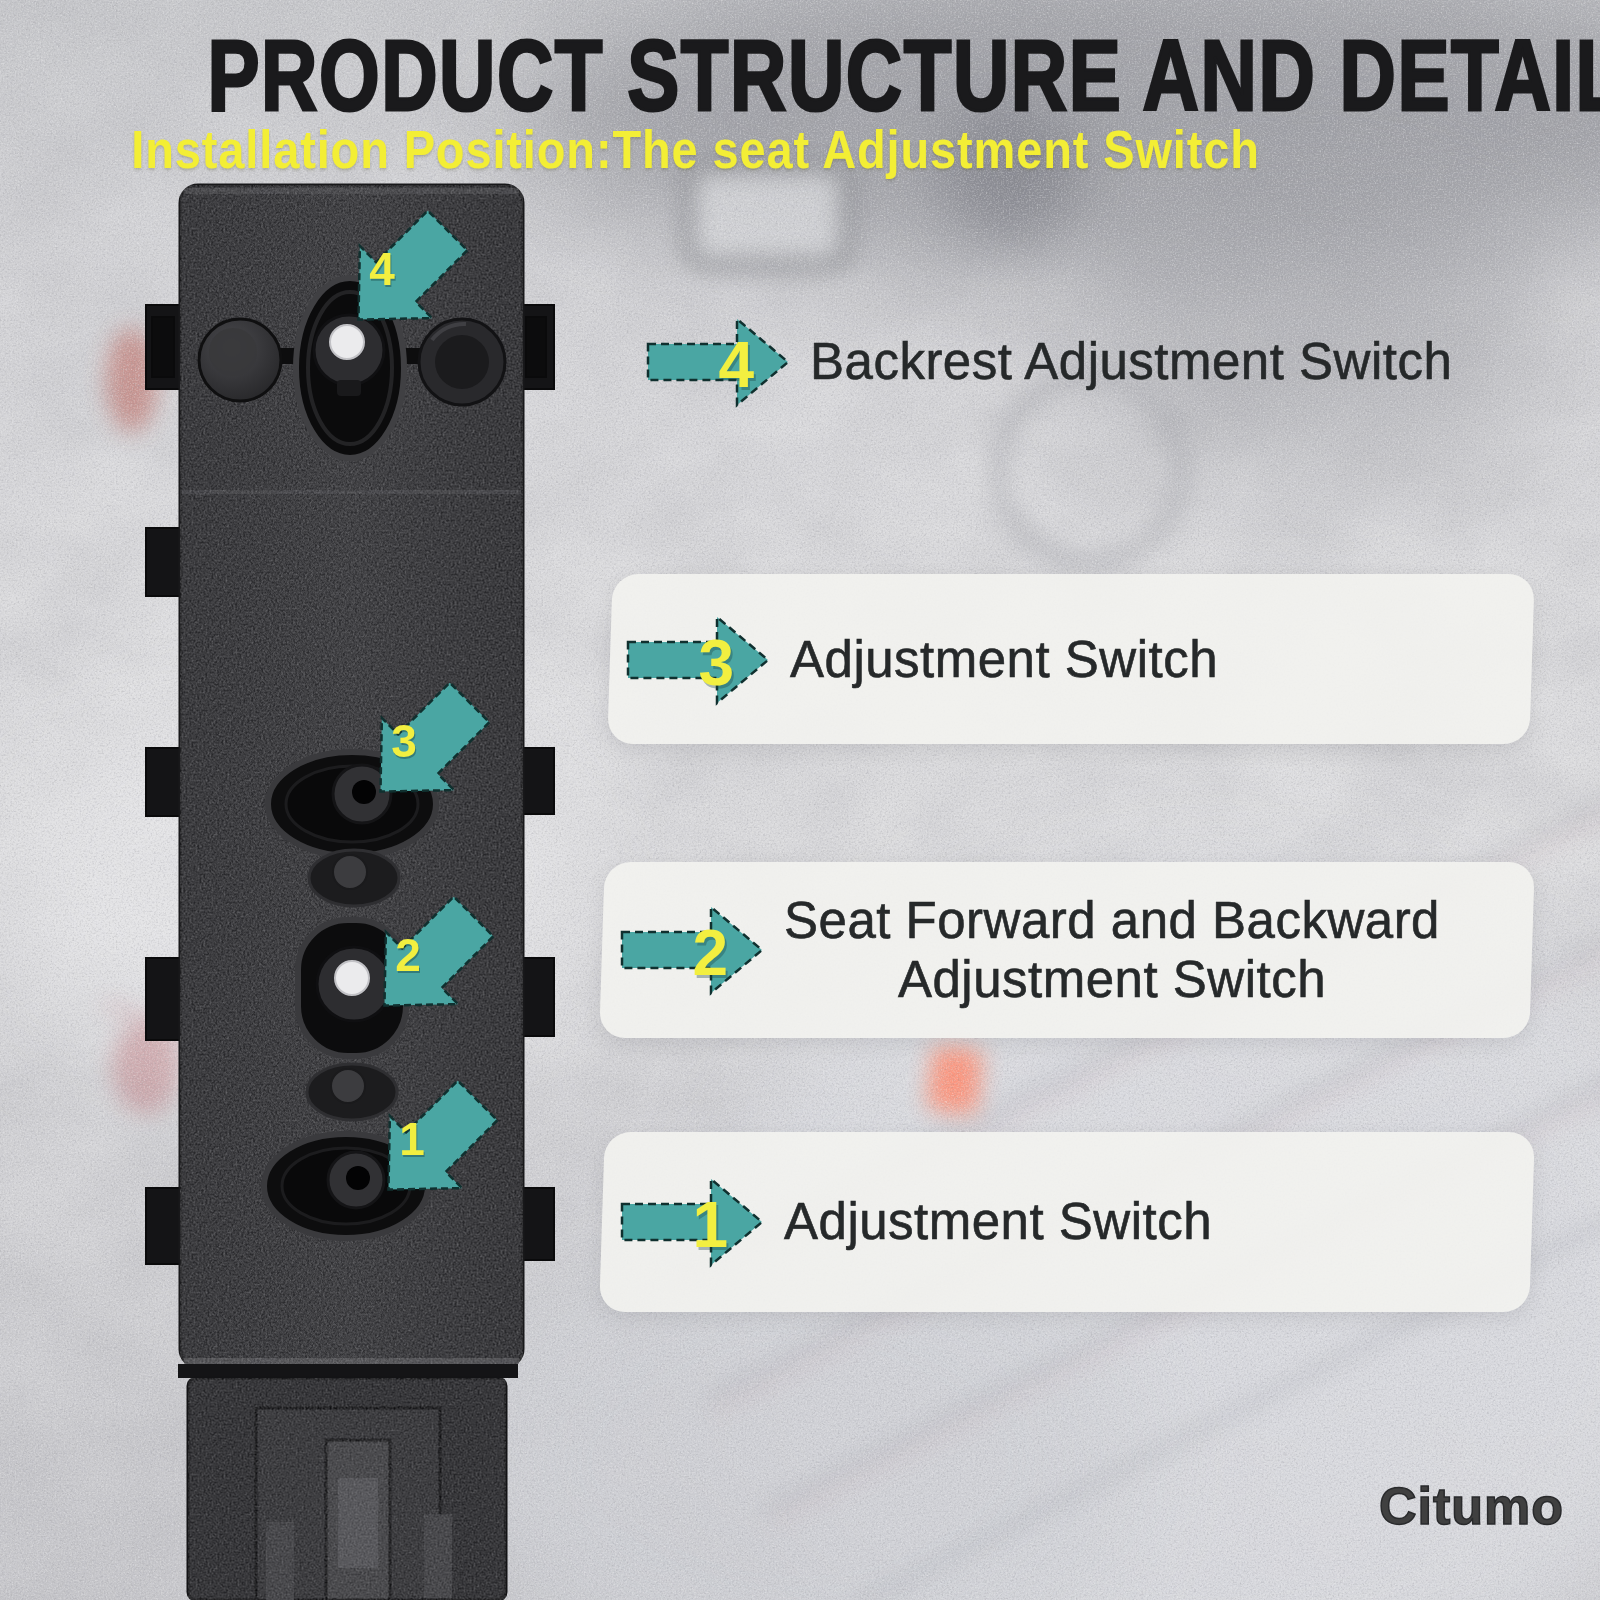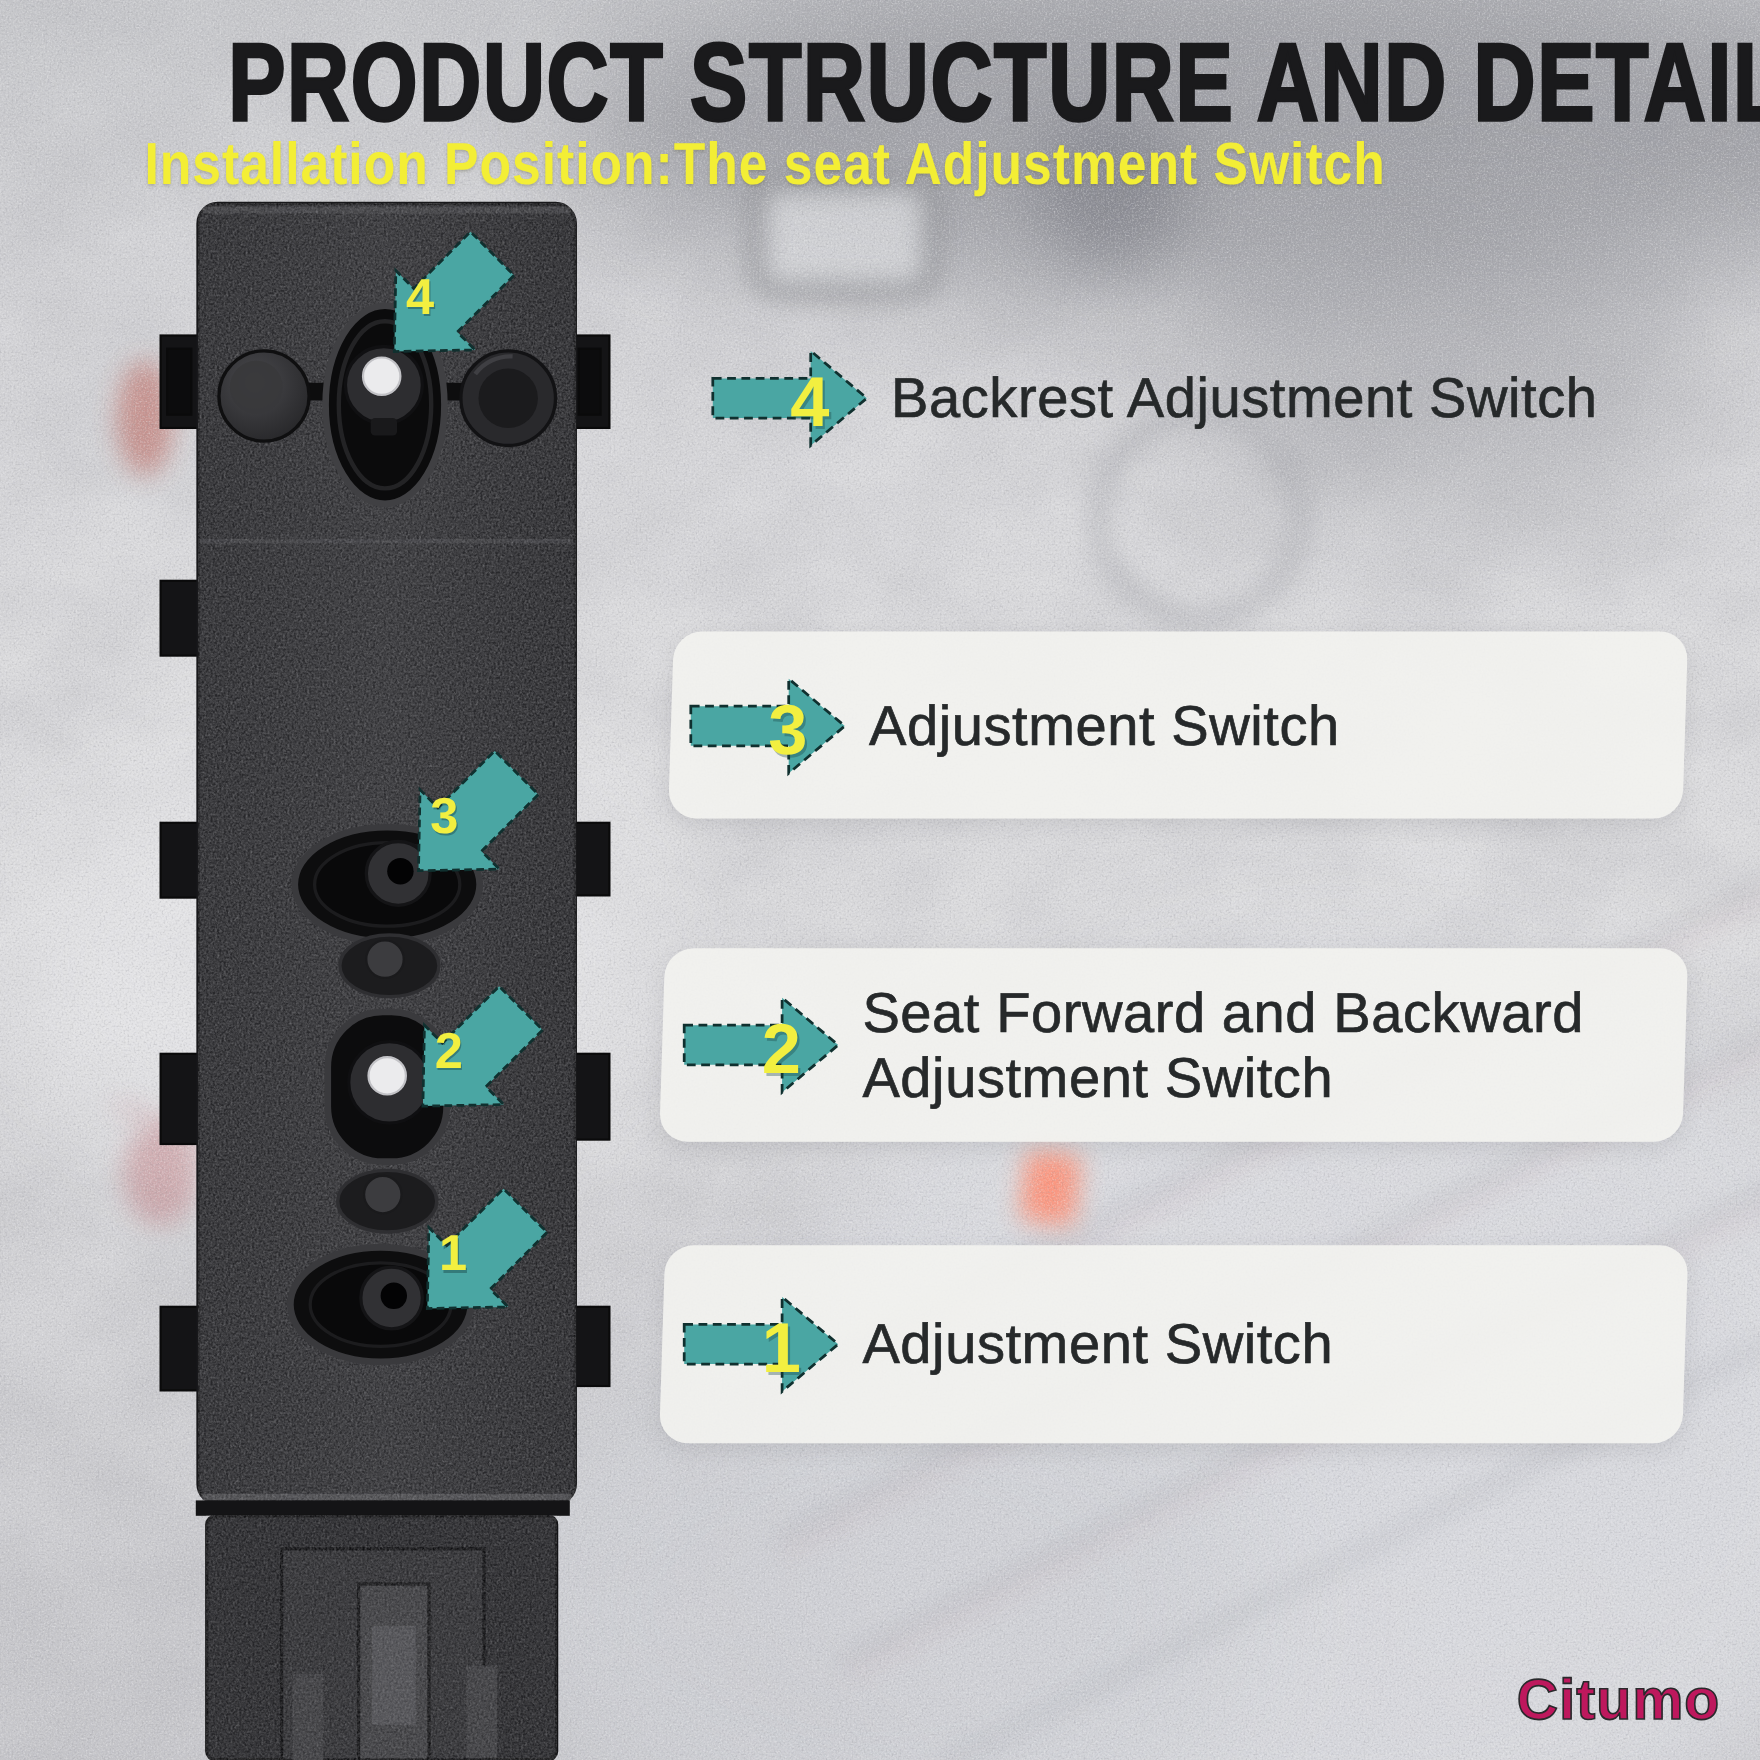--- a/index.html
+++ b/index.html
@@ -30,36 +30,36 @@
   #row-3{left:622px;top:592px;height:136px;}
   #row-2{left:616px;top:880px;height:140px;}
   #row-1{left:616px;top:1152px;height:140px;}
 
   .co-arrow{position:relative;width:152px;height:100px;flex:none;}
   .co-arrow svg{width:100%;height:100%;}
   .co-num{position:absolute;left:62%;top:53%;transform:translate(-50%,-50%);
           font-weight:bold;font-size:64px;color:#f2ef40;line-height:1;
           text-shadow:2px 3px 0 rgba(25,70,70,.35);}
   .co-text{display:flex;flex-direction:column;justify-content:center;
-           font-size:51px;color:#26292a;line-height:1.16;letter-spacing:.5px;
+           font-size:51px;color:#26292a;line-height:1.16;letter-spacing:.5px;text-align:center;
            -webkit-text-stroke:.6px #26292a;}
   .co-line{white-space:nowrap;}
 
   
   .marker{position:absolute;width:150px;height:150px;}
   .marker svg{width:100%;height:100%;}
   .marker .co-num{left:36%;top:46%;font-size:46px;text-shadow:1px 2px 0 rgba(20,60,60,.4);}
   #marker-4{left:328px;top:200px;}
   #marker-3{left:350px;top:672px;}
   #marker-2{left:354px;top:886px;}
   #marker-1{left:358px;top:1070px;}
 
   
-  .brand{position:absolute;right:36px;top:1516px;font-size:52px;font-weight:bold;
-         color:#be185d;-webkit-text-stroke:1.5px #292a2c;letter-spacing:1px;}
+  .brand{position:absolute;right:36px;top:1476px;font-size:52px;font-weight:bold;
+         color:#404040;-webkit-text-stroke:1.5px #292a2c;letter-spacing:1px;}
 </style>
 </head>
 <body>
 
 <div id="stage">
 
   <svg class="abs" style="left:0;top:0" width="1600" height="1600" viewBox="0 0 1600 1600">
     <defs>
       <linearGradient id="bgG" x1="0" y1="0" x2="0" y2="1">
         <stop offset="0" stop-color="#c9cacd"></stop>

